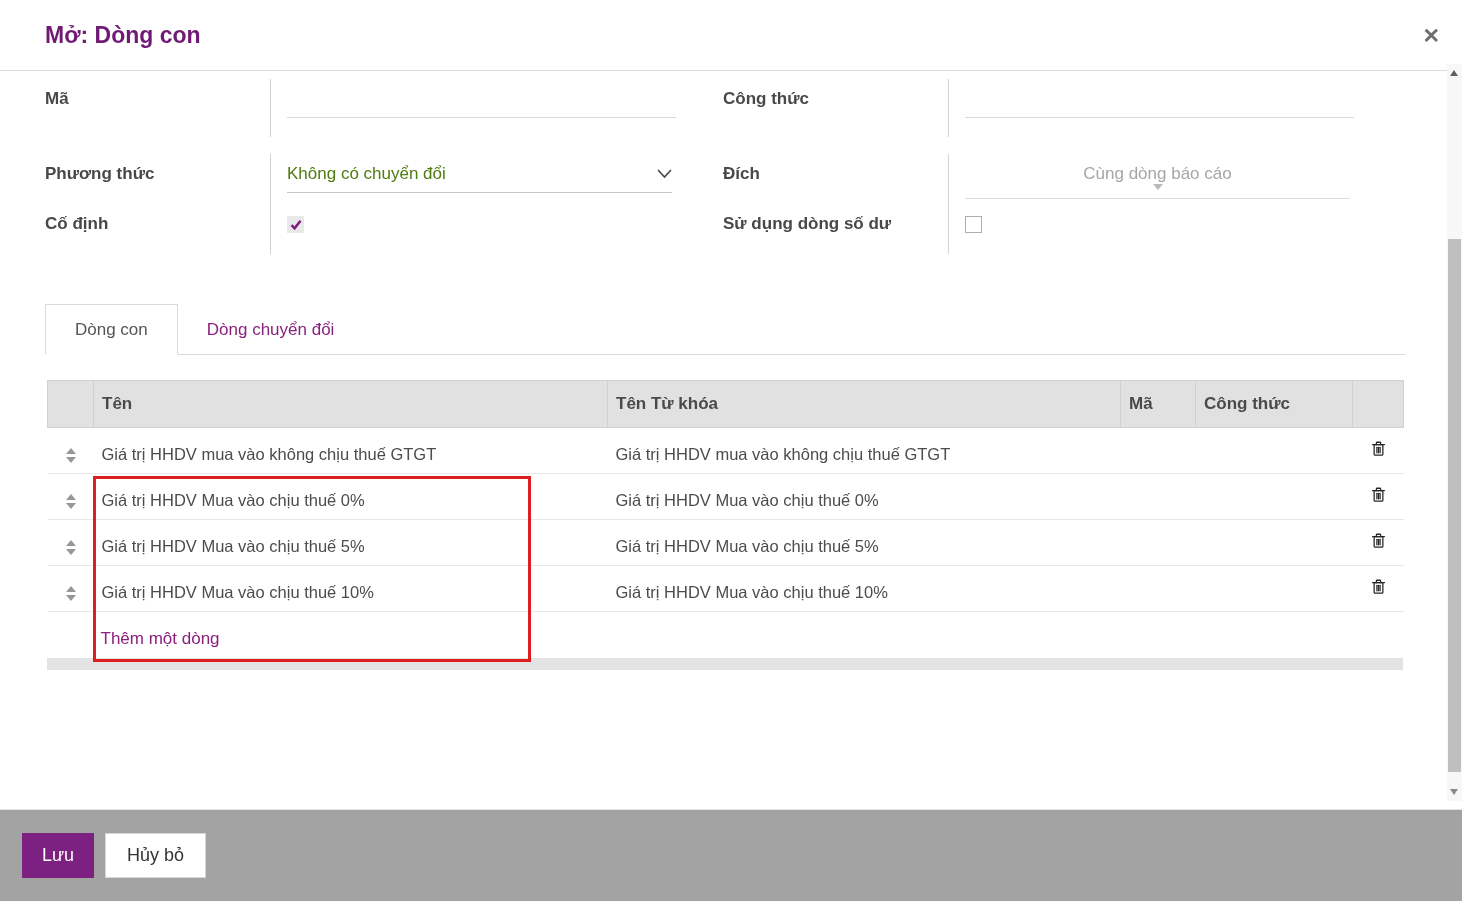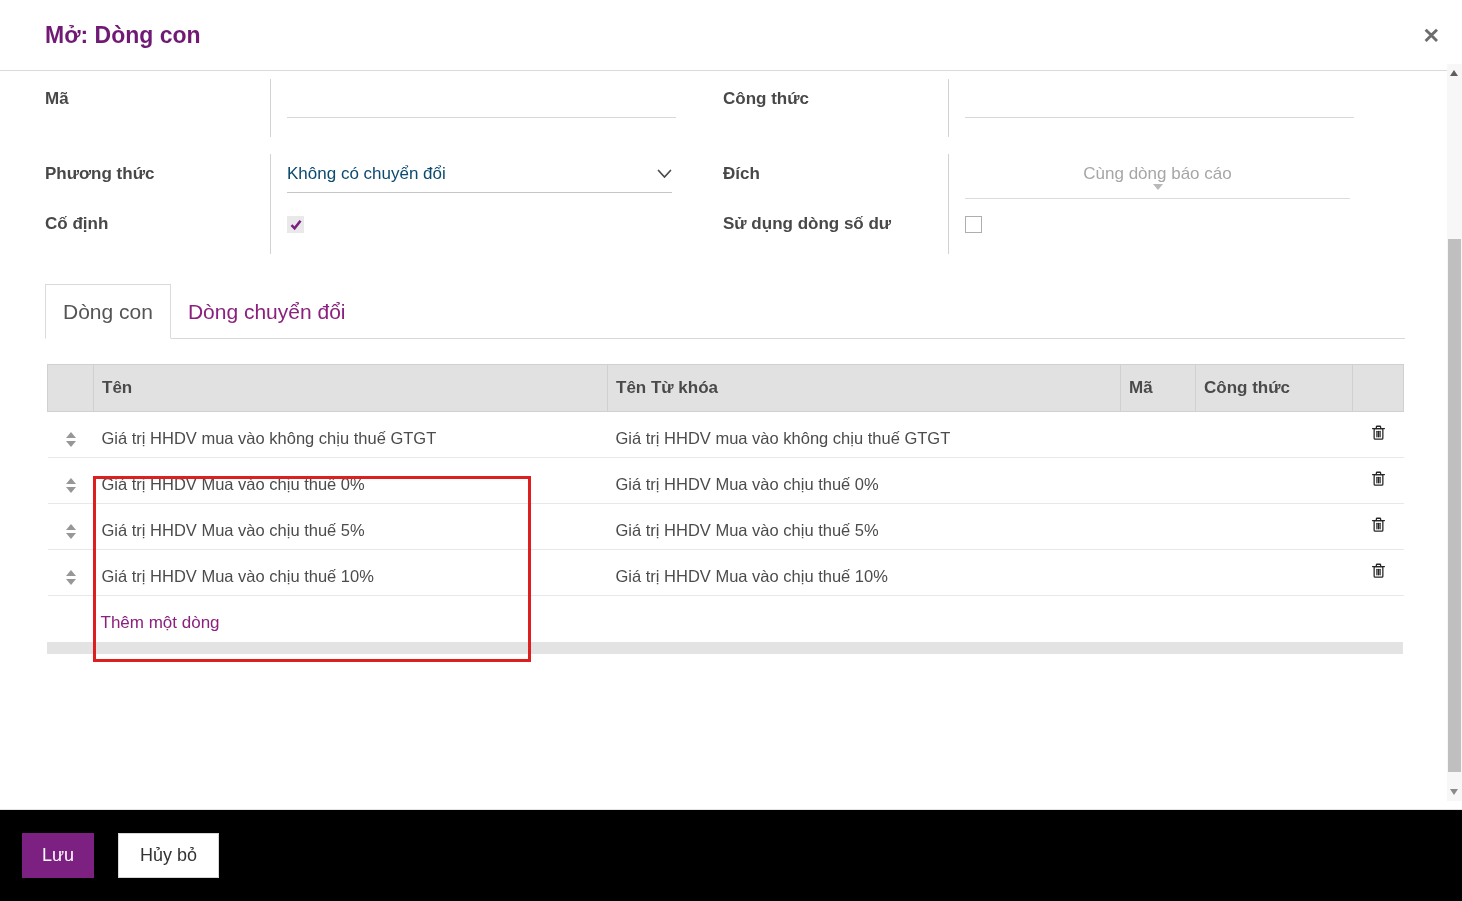--- a/index.html
+++ b/index.html
@@ -28,30 +28,30 @@
     outline:none;font-size:16px;color:#4c4c4c;background:transparent;
     font-family:inherit;display:block;
   }
   .section-heading{
     margin-top:38px;font-size:19px;font-weight:700;color:#8b217e;
     padding-bottom:13px;border-bottom:1px solid #e0e0e0;
   }
   .group-block{margin-top:17px;}
   .select-box{
     width:385px;display:flex;align-items:center;justify-content:space-between;
-    border-bottom:1px solid #c6c6c6;padding-bottom:8px;font-size:17px;color:#0c4a6e;cursor:pointer;
+    border-bottom:1px solid #c6c6c6;padding-bottom:8px;font-size:17px;color:#4d7c0f;cursor:pointer;
   }
   .select-box.disabled{color:#a6a6a6;border-bottom-color:#dcdcdc;cursor:default;flex-direction:column;}
   .tri-down-sm{width:0;height:0;border-left:5px solid transparent;border-right:5px solid transparent;border-top:6px solid #b9b9b9;}
   .checkbox{width:17px;height:17px;box-sizing:border-box;margin-top:2px;cursor:pointer;}
   .checkbox.checked{background:#e9e9e9;display:flex;align-items:center;justify-content:center;}
   .checkbox.unchecked{background:#fff;border:1px solid #aeaeae;}
   
   .tabs{display:flex;margin-top:30px;border-bottom:1px solid #d8d8d8;align-items:flex-end;}
-  .tab{font-size:21px;padding:15px 17px 14px;cursor:pointer;}
+  .tab{font-size:17px;padding:15px 29px 14px;cursor:pointer;margin-top:20px;}
   .tab.active{border:1px solid #dadada;border-bottom:1px solid #fff;margin-bottom:-1px;color:#555;background:#fff;}
   .tab.inactive{color:#8b217e;}
   
   .list-table{border-collapse:collapse;margin:25px 0 0 2px;table-layout:fixed;width:1356px;font-size:16.5px;}
   .list-table thead th{
     background:#e1e1e1;border:1px solid #d0d0d0;height:47px;font-size:17px;
     font-weight:700;text-align:left;padding:0 0 0 8px;color:#4a4a4a;box-sizing:border-box;
   }
   .list-table tbody td{
     border-bottom:1px solid #e8e8e8;height:46px;padding:8px 0 0 8px;
@@ -71,21 +71,21 @@
     border:3px solid #dd1f1f;box-sizing:border-box;pointer-events:none;z-index:5;
   }
   
   .scrollbar{position:absolute;top:64px;right:0;width:15px;height:737px;background:#f7f7f7;}
   .sb-thumb{position:absolute;top:175px;left:1px;width:13px;height:533px;background:#bfbfbf;}
   .sb-up{position:absolute;top:6px;left:3px;width:0;height:0;border-left:4.5px solid transparent;border-right:4.5px solid transparent;border-bottom:6px solid #5f5f5f;}
   .sb-dn{position:absolute;bottom:6px;left:3px;width:0;height:0;border-left:4.5px solid transparent;border-right:4.5px solid transparent;border-top:6px solid #8a8a8a;}
   
   .modal-footer{
     position:absolute;left:0;right:0;bottom:0;height:92px;box-sizing:border-box;
-    border-top:1px solid #e3e3e3;display:flex;align-items:center;padding-left:22px;gap:24px;background:#000000;
+    border-top:1px solid #e3e3e3;display:flex;align-items:center;padding-left:22px;gap:11px;background:#a3a3a3;
   }
   .btn-save{background:#7c2182;color:#fff;border:1px solid #7c2182;font-size:18px;padding:11px 19px;font-family:inherit;cursor:pointer;}
   .btn-cancel{background:#fff;color:#333;border:1px solid #d6d6d6;font-size:18px;padding:11px 21px;font-family:inherit;cursor:pointer;}
 </style>
 </head>
 <body>
 
 <div class="modal-header">
   <div class="modal-title">Mở: Dòng con</div>
   <div class="close-btn">✕</div>

